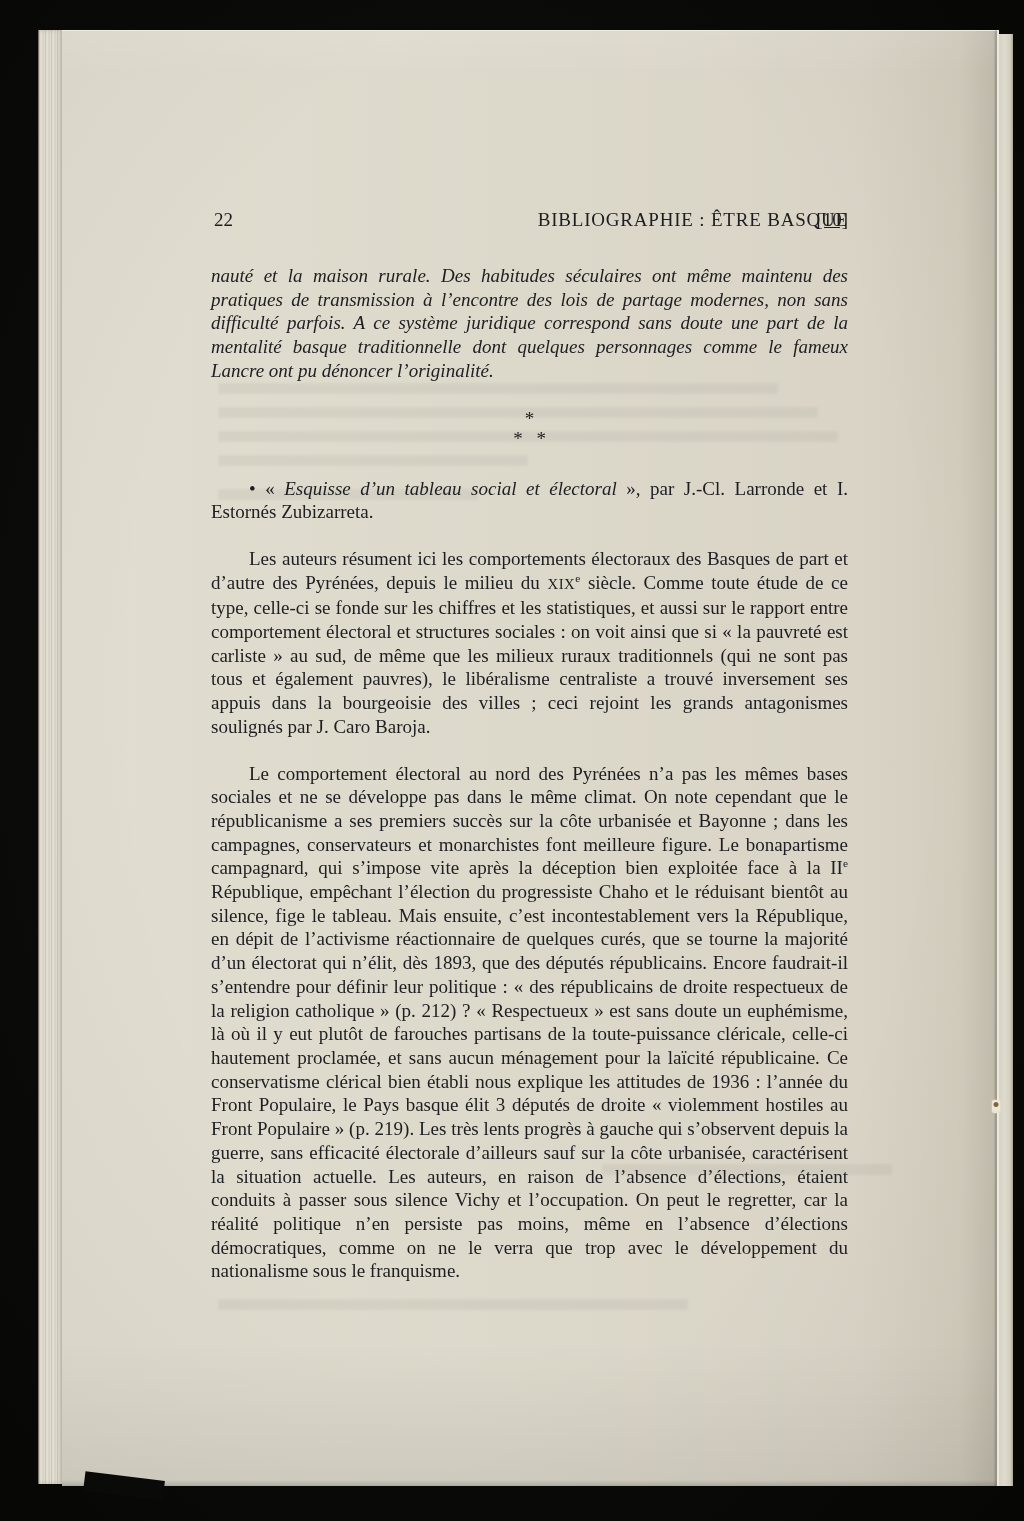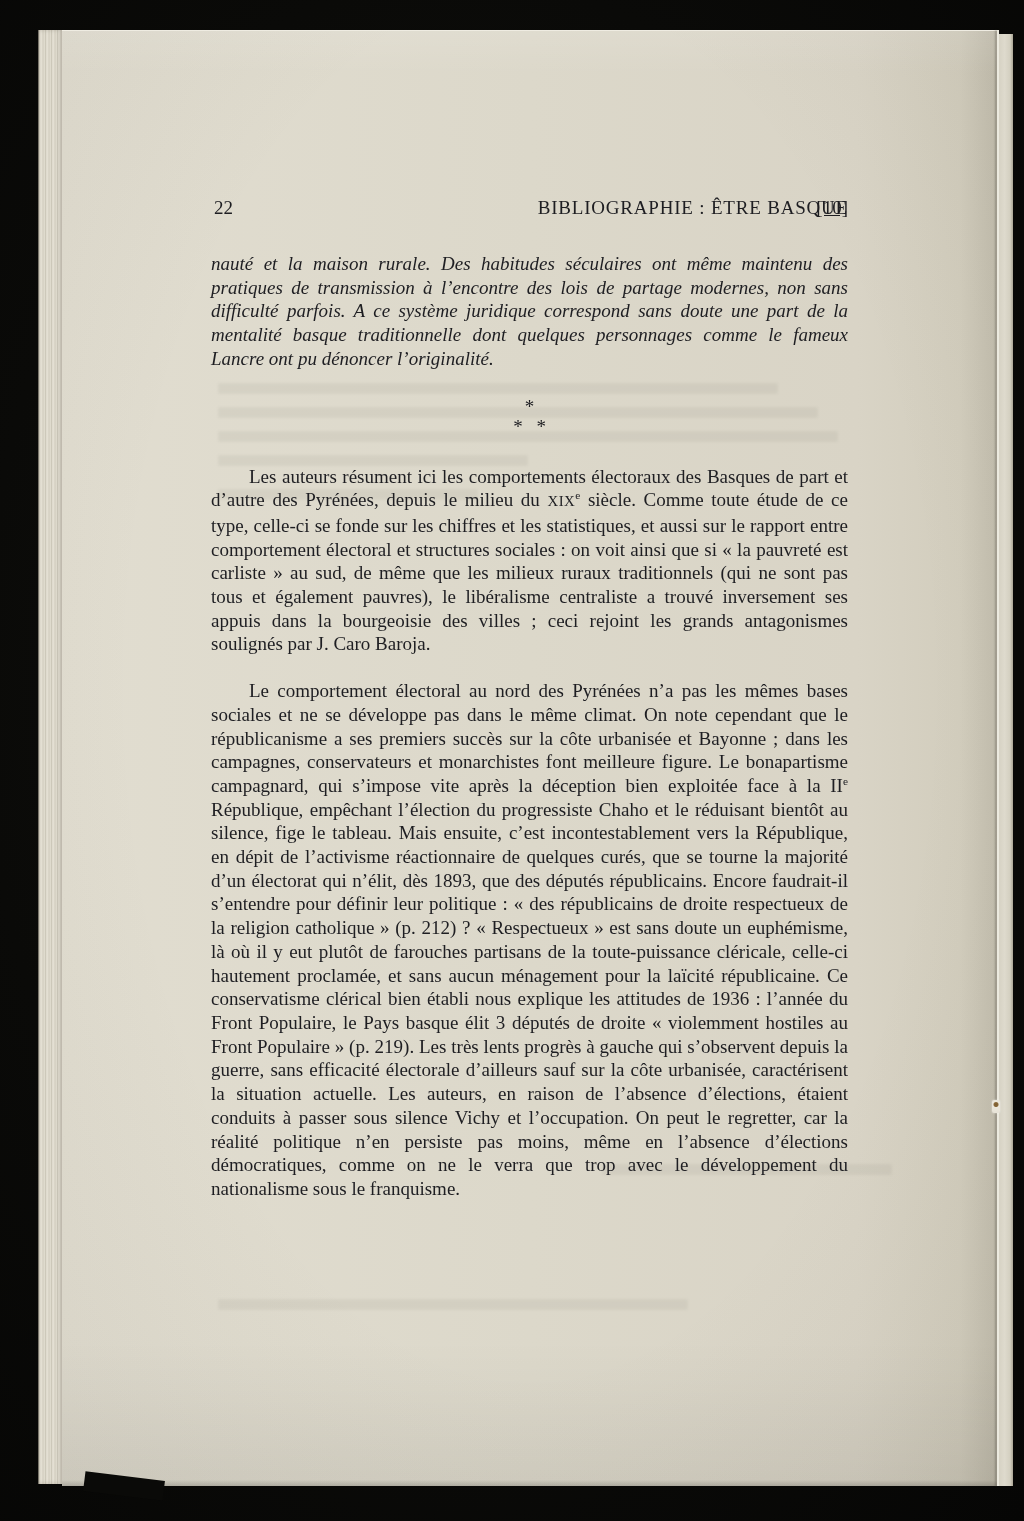--- a/index.html
+++ b/index.html
@@ -85,21 +85,21 @@
     height: 11px;
     background: #55544a;
     opacity: 0.065;
     filter: blur(1.6px);
     border-radius: 2px;
     pointer-events: none;
   }
   
   .content {
     position: absolute;
-    left: 173px; top: 166px;
+    left: 173px; top: 178px;
     width: 637px;
     color: #1e1e22;
     font-size: 19px;
   }
   .page-header {
     position: relative;
     height: 24px;
     line-height: 24px;
     margin-bottom: 32px;
   }
@@ -165,20 +165,21 @@
         <span class="folio">[10]</span>
       </div>
 
       <p class="para no-indent"><span>nauté et la maison rurale. Des habitudes séculaires ont même maintenu des pratiques de transmission à l’encontre des lois de partage modernes, non sans difficulté parfois. A ce système juridique correspond sans doute une part de la mentalité basque traditionnelle dont quelques personnages comme le fameux Lancre ont pu dénoncer l’originalité.</span></p>
 
       <div class="separator">
         <div class="sep-top">*</div>
         <div class="sep-bottom">* *</div>
       </div>
 
+      <p class="para entry"><span>• « </span><span class="it">Esquisse d’un tableau social et électoral</span><span> », par J.-Cl. Larronde et I. Estornés Zubizarreta.</span></p>
 
       <p class="para"><span>Les auteurs résument ici les comportements électoraux des Basques de part et d’autre des Pyrénées, depuis le milieu du </span><span class="sc">xix</span><span class="sup">e</span><span> siècle. Comme toute étude de ce type, celle-ci se fonde sur les chiffres et les statistiques, et aussi sur le rapport entre comportement électoral et structures sociales : on voit ainsi que si « la pauvreté est carliste » au sud, de même que les milieux ruraux traditionnels (qui ne sont pas tous et également pauvres), le libéralisme centraliste a trouvé inversement ses appuis dans la bourgeoisie des villes ; ceci rejoint les grands antagonismes soulignés par J. Caro Baroja.</span></p>
 
       <p class="para"><span>Le comportement électoral au nord des Pyrénées n’a pas les mêmes bases sociales et ne se développe pas dans le même climat. On note cependant que le républicanisme a ses premiers succès sur la côte urbanisée et Bayonne ; dans les campagnes, conservateurs et monarchistes font meilleure figure. Le bonapartisme campagnard, qui s’impose vite après la déception bien exploitée face à la II</span><span class="sup">e</span><span> République, empêchant l’élection du progressiste Chaho et le réduisant bientôt au silence, fige le tableau. Mais ensuite, c’est incontestablement vers la République, en dépit de l’activisme réactionnaire de quelques curés, que se tourne la majorité d’un électorat qui n’élit, dès 1893, que des députés républicains. Encore faudrait-il s’entendre pour définir leur politique : « des républicains de droite respectueux de la religion catholique » (p. 212) ? « Respectueux » est sans doute un euphémisme, là où il y eut plutôt de farouches partisans de la toute-puissance cléricale, celle-ci hautement proclamée, et sans aucun ménagement pour la laïcité républicaine. Ce conservatisme clérical bien établi nous explique les attitudes de 1936 : l’année du Front Populaire, le Pays basque élit 3 députés de droite « violemment hostiles au Front Populaire » (p. 219). Les très lents progrès à gauche qui s’observent depuis la guerre, sans efficacité électorale d’ailleurs sauf sur la côte urbanisée, caractérisent la situation actuelle. Les auteurs, en raison de l’absence d’élections, étaient conduits à passer sous silence Vichy et l’occupation. On peut le regretter, car la réalité politique n’en persiste pas moins, même en l’absence d’élections démocratiques, comme on ne le verra que trop avec le développement du nationalisme sous le franquisme.</span></p>
 
     </div>
   </div>
 </div>
 
 </body></html>

